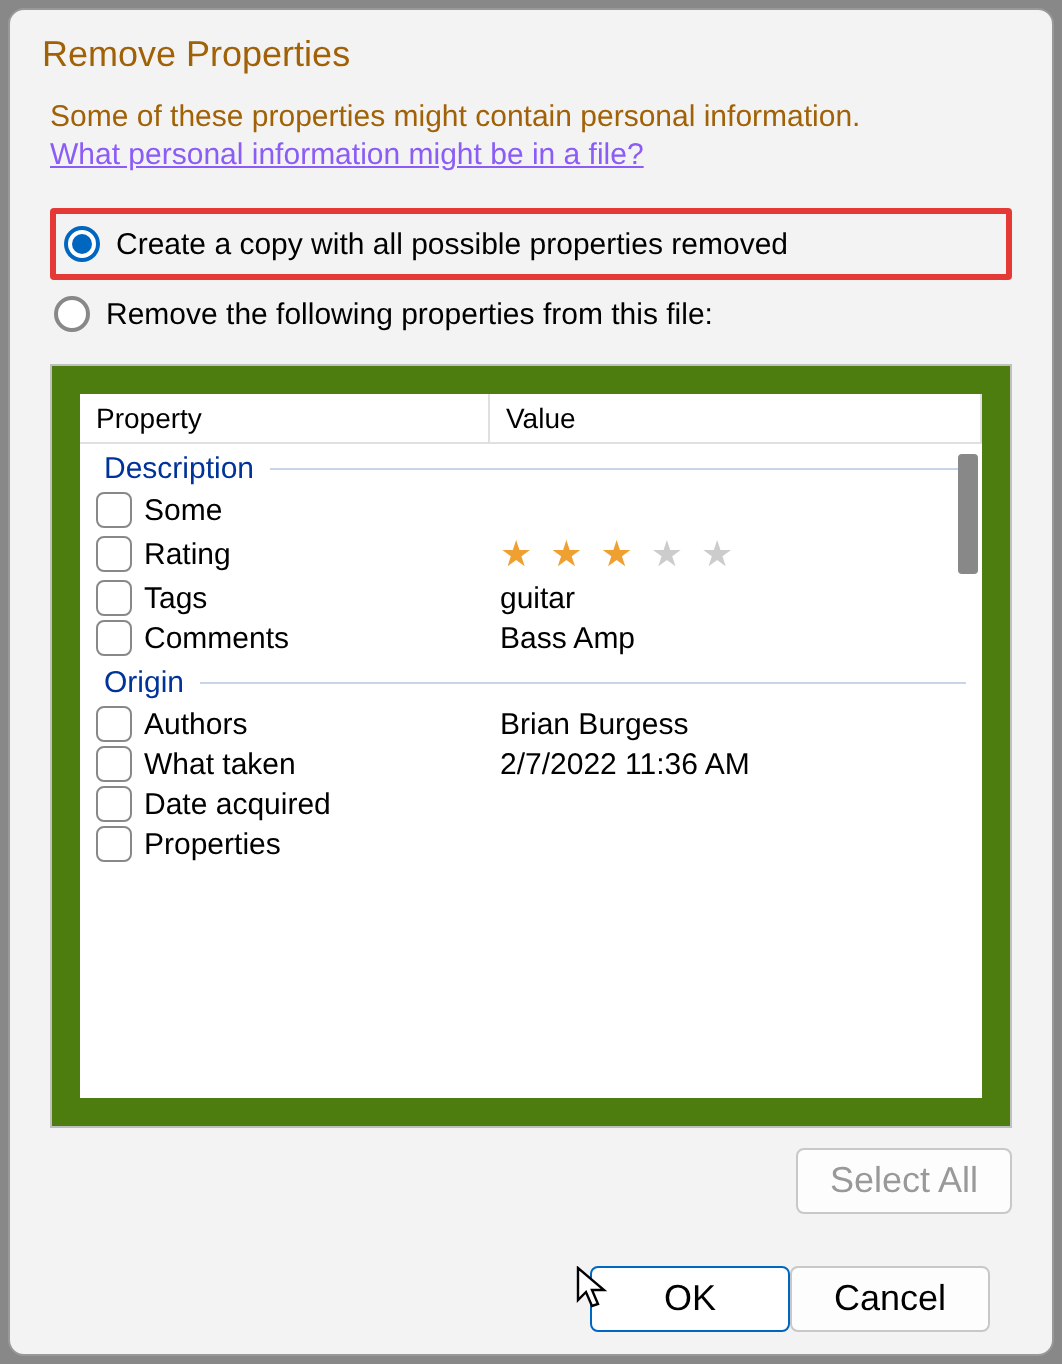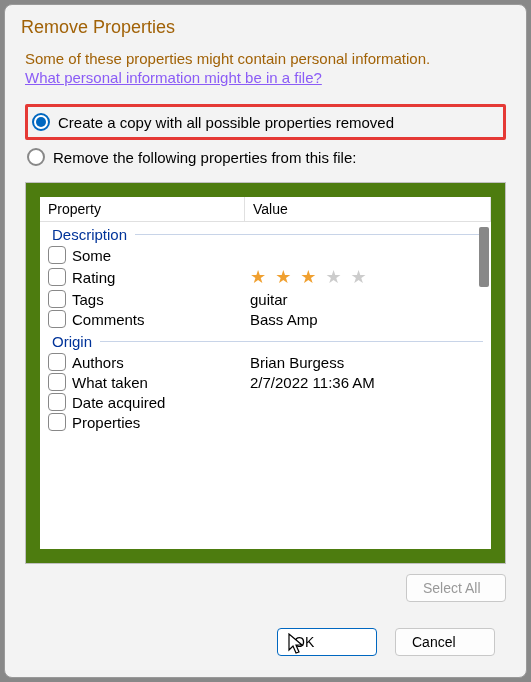--- a/index.html
+++ b/index.html
@@ -137,31 +137,31 @@
 }
 .btn-row {
   display: flex;
   justify-content: flex-end;
   margin-top: 10px;
 }
 .btn-row-bottom {
   display: flex;
   justify-content: flex-end;
   margin-top: 26px;
-  gap: 18px;
+  gap: 0;
   padding-right: 11px;
 }
 .btn {
   min-width: 100px;
   padding: 5px 16px;
   background: #fdfdfd;
   border: 1px solid #c8c8c8;
   border-radius: 4px;
-  font-size: 14px;
-  text-align: left;
+  font-size: 18px;
+  text-align: center;
   cursor: pointer;
 }
 .btn.disabled {
   color: #999;
 }
 .btn.primary {
   border: 1.5px solid #0067c0;
   background: #fff;
 }
 .cursor {

